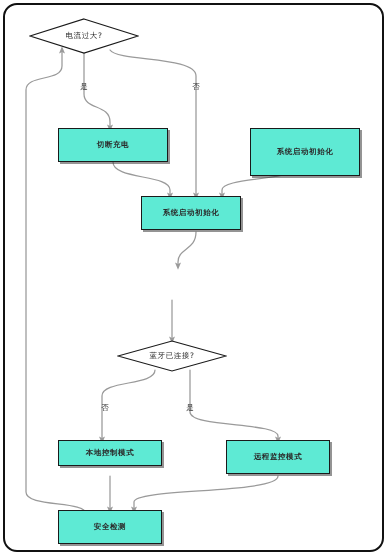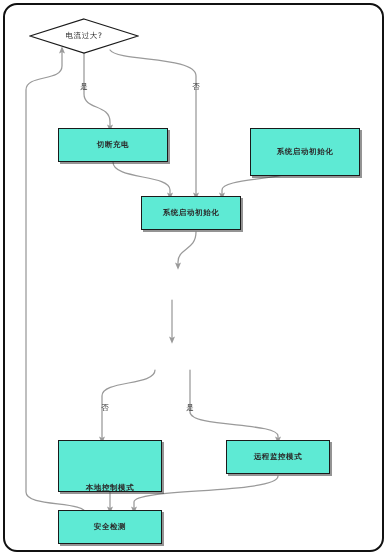--- a/index.html
+++ b/index.html
@@ -136,22 +136,28 @@
 
   <div class="node box" style="left:250px; top:128px; width:110px; height:48px;">
     <span class="lbl">系统启动初始化</span>
   </div>
 
   <div class="node box" style="left:141px; top:196px; width:100px; height:34px;">
     <span class="lbl">系统启动初始化</span>
   </div>
 
 
+  <div class="diamond-wrap" style="left:117px; top:340px; width:110px; height:32px;">
+    <svg width="110" height="32" viewBox="0 0 110 32" xmlns="http://www.w3.org/2000/svg">
+      <polygon points="55,1 109,16 55,31 1,16" fill="#ffffff" stroke="#1a1a1a" stroke-width="1.2"></polygon>
+    </svg>
+    <span class="lbl">蓝牙已连接?</span>
+  </div>
 
-  <div class="node box" style="left:58px; top:440px; width:104px; height:52px;align-items:flex-end;">
+  <div class="node box" style="left:58px; top:440px; width:104px; height:26px;">
     <span class="lbl">本地控制模式</span>
   </div>
 
   <div class="node box" style="left:226px; top:440px; width:104px; height:34px;">
     <span class="lbl">远程监控模式</span>
   </div>
 
   <div class="node box" style="left:58px; top:510px; width:104px; height:34px;">
     <span class="lbl">安全检测</span>
   </div>

